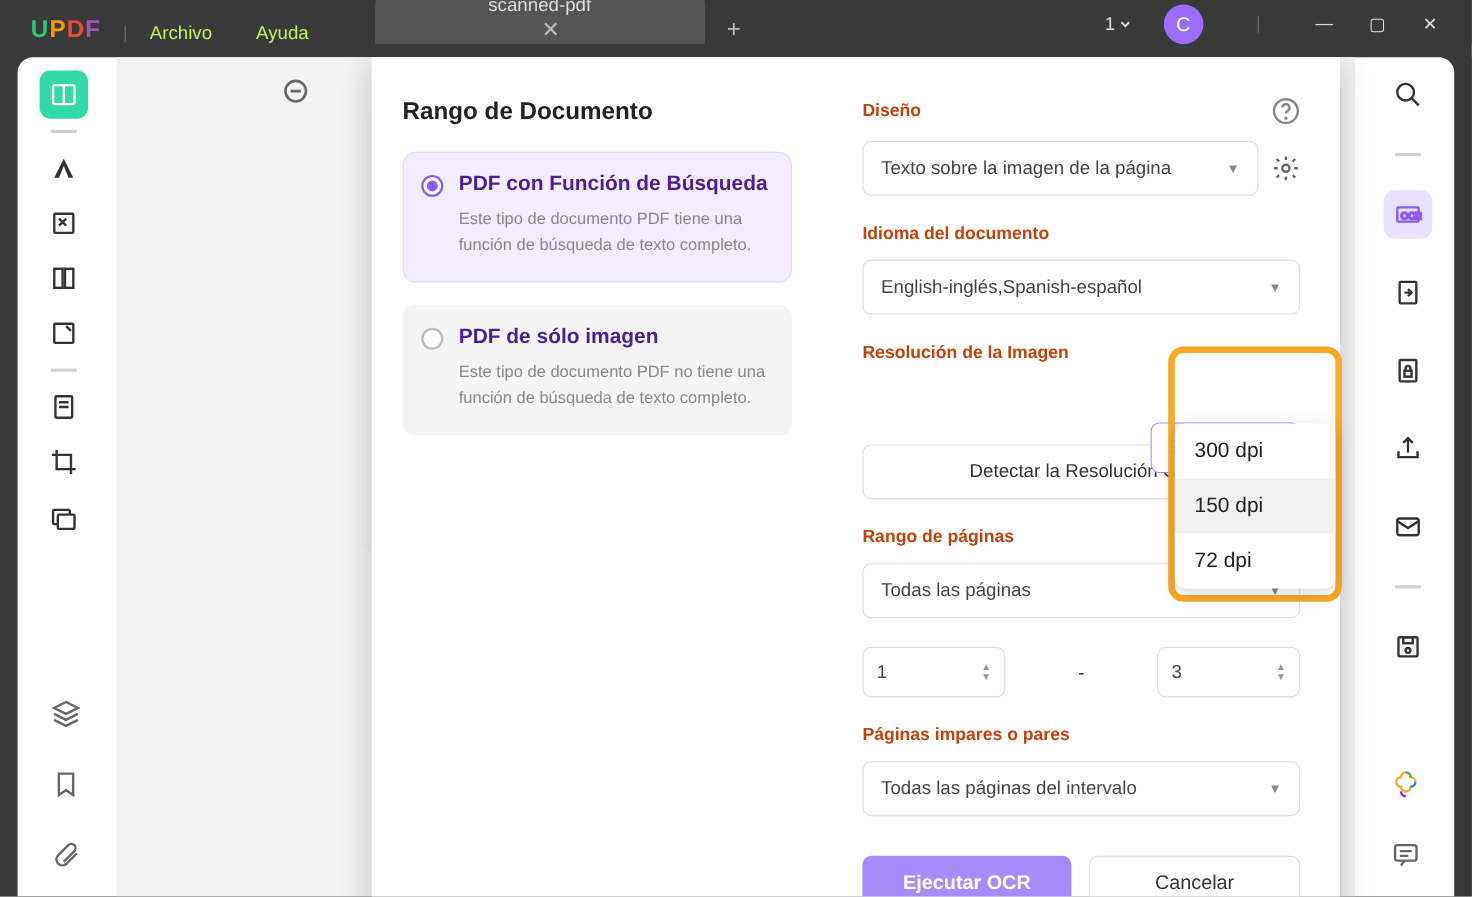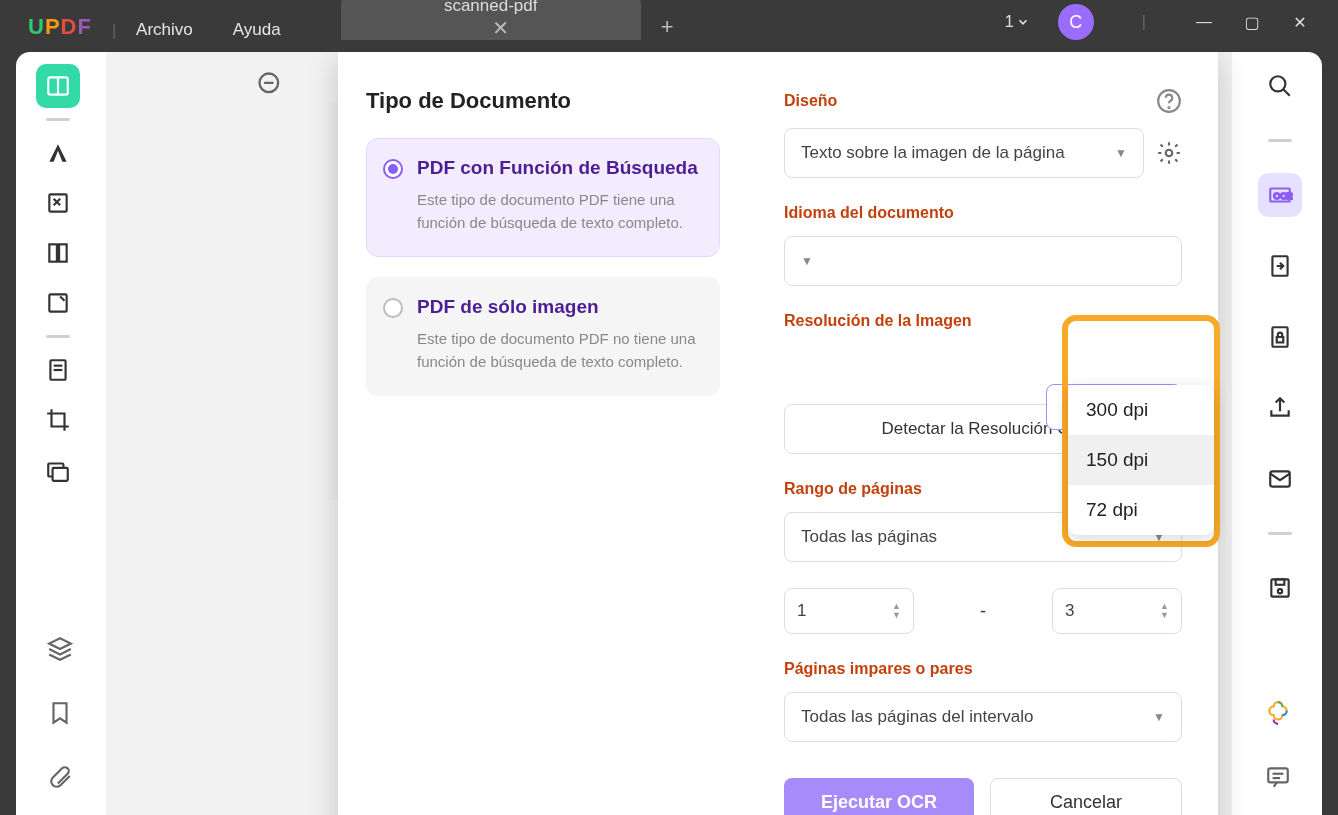--- a/index.html
+++ b/index.html
@@ -2,21 +2,21 @@
 <html><head>
 <meta charset="utf-8">
 <style>
 * { margin: 0; padding: 0; box-sizing: border-box; font-family: -apple-system, BlinkMacSystemFont, "Segoe UI", Arial, sans-serif; }
 body { width: 1338px; height: 815px; background: #3a3a3a; overflow: hidden; position: relative; }
 
 .titlebar { height: 40px; background: #3a3a3a; display: flex; align-items: flex-end; padding: 0 28px; color: #ddd; }
 .logo { font-weight: bold; font-size: 22px; letter-spacing: 1px; }
 .logo .u { color: #2ecc71; } .logo .p { color: #f39c12; } .logo .d { color: #e74c3c; } .logo .f { color: #9b59b6; }
 .titlebar-sep { color: #666; margin: 0 20px; }
-.menu-item { color: #e5e5e5; font-size: 17px; margin-right: 40px; cursor: pointer; }
+.menu-item { color: #bef264; font-size: 17px; margin-right: 40px; cursor: pointer; }
 .tab { background: #555; border-radius: 12px 12px 0 0; height: 48px; display: flex; align-items: center; padding: 0 16px; margin-left: 20px; margin-top: 8px; min-width: 300px; flex-direction: column; }
 .tab-icon { width: 20px; height: 20px; margin-right: 14px; opacity: 0.7; }
 .tab-title { color: #ddd; font-size: 17px; flex: 1; text-align: center; }
 .tab-close { color: #bbb; font-size: 20px; cursor: pointer; margin-left: 20px; }
 .newtab { color: #bbb; font-size: 22px; margin-left: 20px; cursor: pointer; }
 .titlebar-right { margin-left: auto; display: flex; align-items: center; gap: 28px; }
 .pagecount { color: #ddd; font-size: 17px; display: flex; align-items: center; gap: 2px; }
 .avatar { width: 36px; height: 36px; border-radius: 50%; background: #9b6dff; color: white; display: flex; align-items: center; justify-content: center; font-size: 18px; }
 .win-btn { color: #ddd; font-size: 16px; cursor: pointer; width: 20px; text-align: center; }
 
@@ -255,21 +255,21 @@
           <line x1="7" y1="11" x2="15" y2="11"></line>
         </svg>
       <div class="doc-page">
         <div style="white-space: pre-line; font-weight: 500;">Smart devices work product but there is a pilot study w comparisons We collected simple questi</div>
         <div style="height: 200px; margin-top: 40px; background: linear-gradient(135deg, #888 0%, #555 40%, #999 60%, #666 100%); opacity:0.6;"></div>
       </div>
     </div>
 
     <div class="modal">
       <div class="modal-left">
-        <div class="modal-h">Tipo de Documento</div>
+        <div class="modal-h">Rango de Documento</div>
         <div class="radio-card selected">
           <span class="radio"></span>
           <div class="radio-title">PDF con Función de Búsqueda</div>
           <div class="radio-desc">Este tipo de documento PDF tiene una función de búsqueda de texto completo.</div>
         </div>
         <div class="radio-card unselected">
           <span class="radio"></span>
           <div class="radio-title">PDF de sólo imagen</div>
           <div class="radio-desc">Este tipo de documento PDF no tiene una función de búsqueda de texto completo.</div>
         </div>
@@ -290,20 +290,21 @@
             <span class="caret">▼</span>
           </div>
           <svg class="gear-icon" viewBox="0 0 24 24" fill="none" stroke="#666" stroke-width="2">
               <circle cx="12" cy="12" r="3"></circle>
               <path d="M12 2 v3 M12 19 v3 M4.2 4.2 l2.1 2.1 M17.7 17.7 l2.1 2.1 M2 12 h3 M19 12 h3 M4.2 19.8 l2.1 -2.1 M17.7 6.3 l2.1 -2.1"></path>
             </svg>
         </div>
 
         <div class="form-label">Idioma del documento</div>
         <div class="select">
+          <span>English-inglés,Spanish-español</span>
           <span class="caret">▼</span>
         </div>
 
         <div class="form-label" style="margin-bottom:18px;">Resolución de la Imagen</div>
         <div class="select resolution">
           <span>300 dpi</span>
           <span class="caret" style="color:#8b5cf6;">▼</span>
         </div>
         <div style="height:56px;"></div>
         <button class="btn-detect">Detectar la Resolución Ópt</button>

